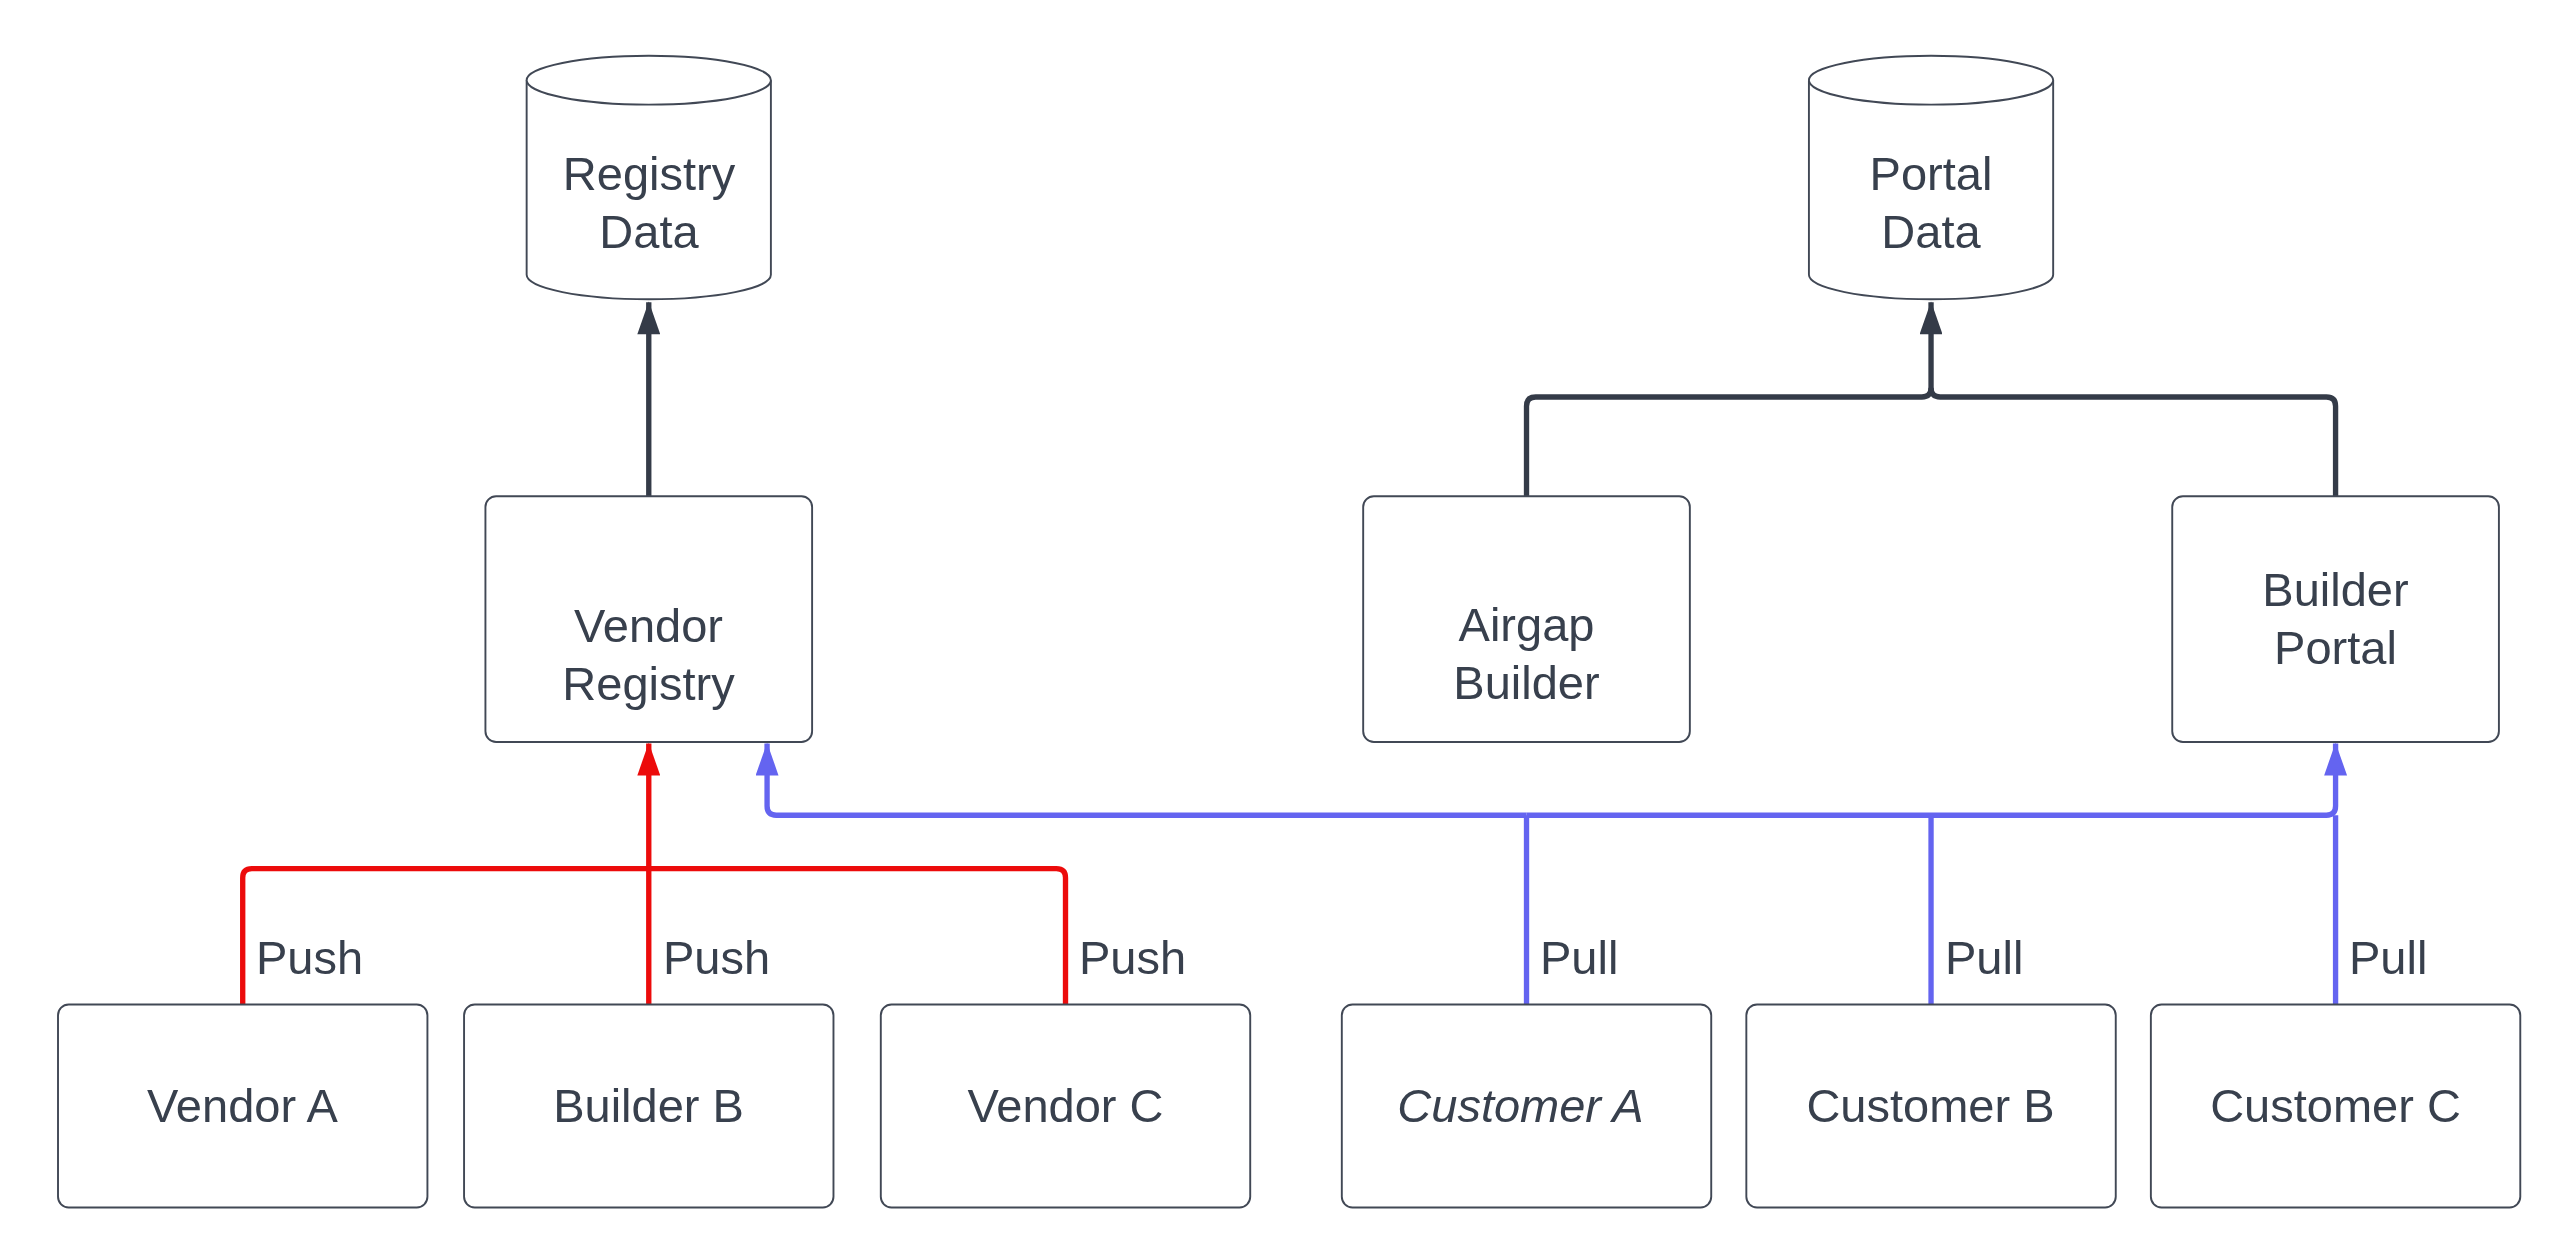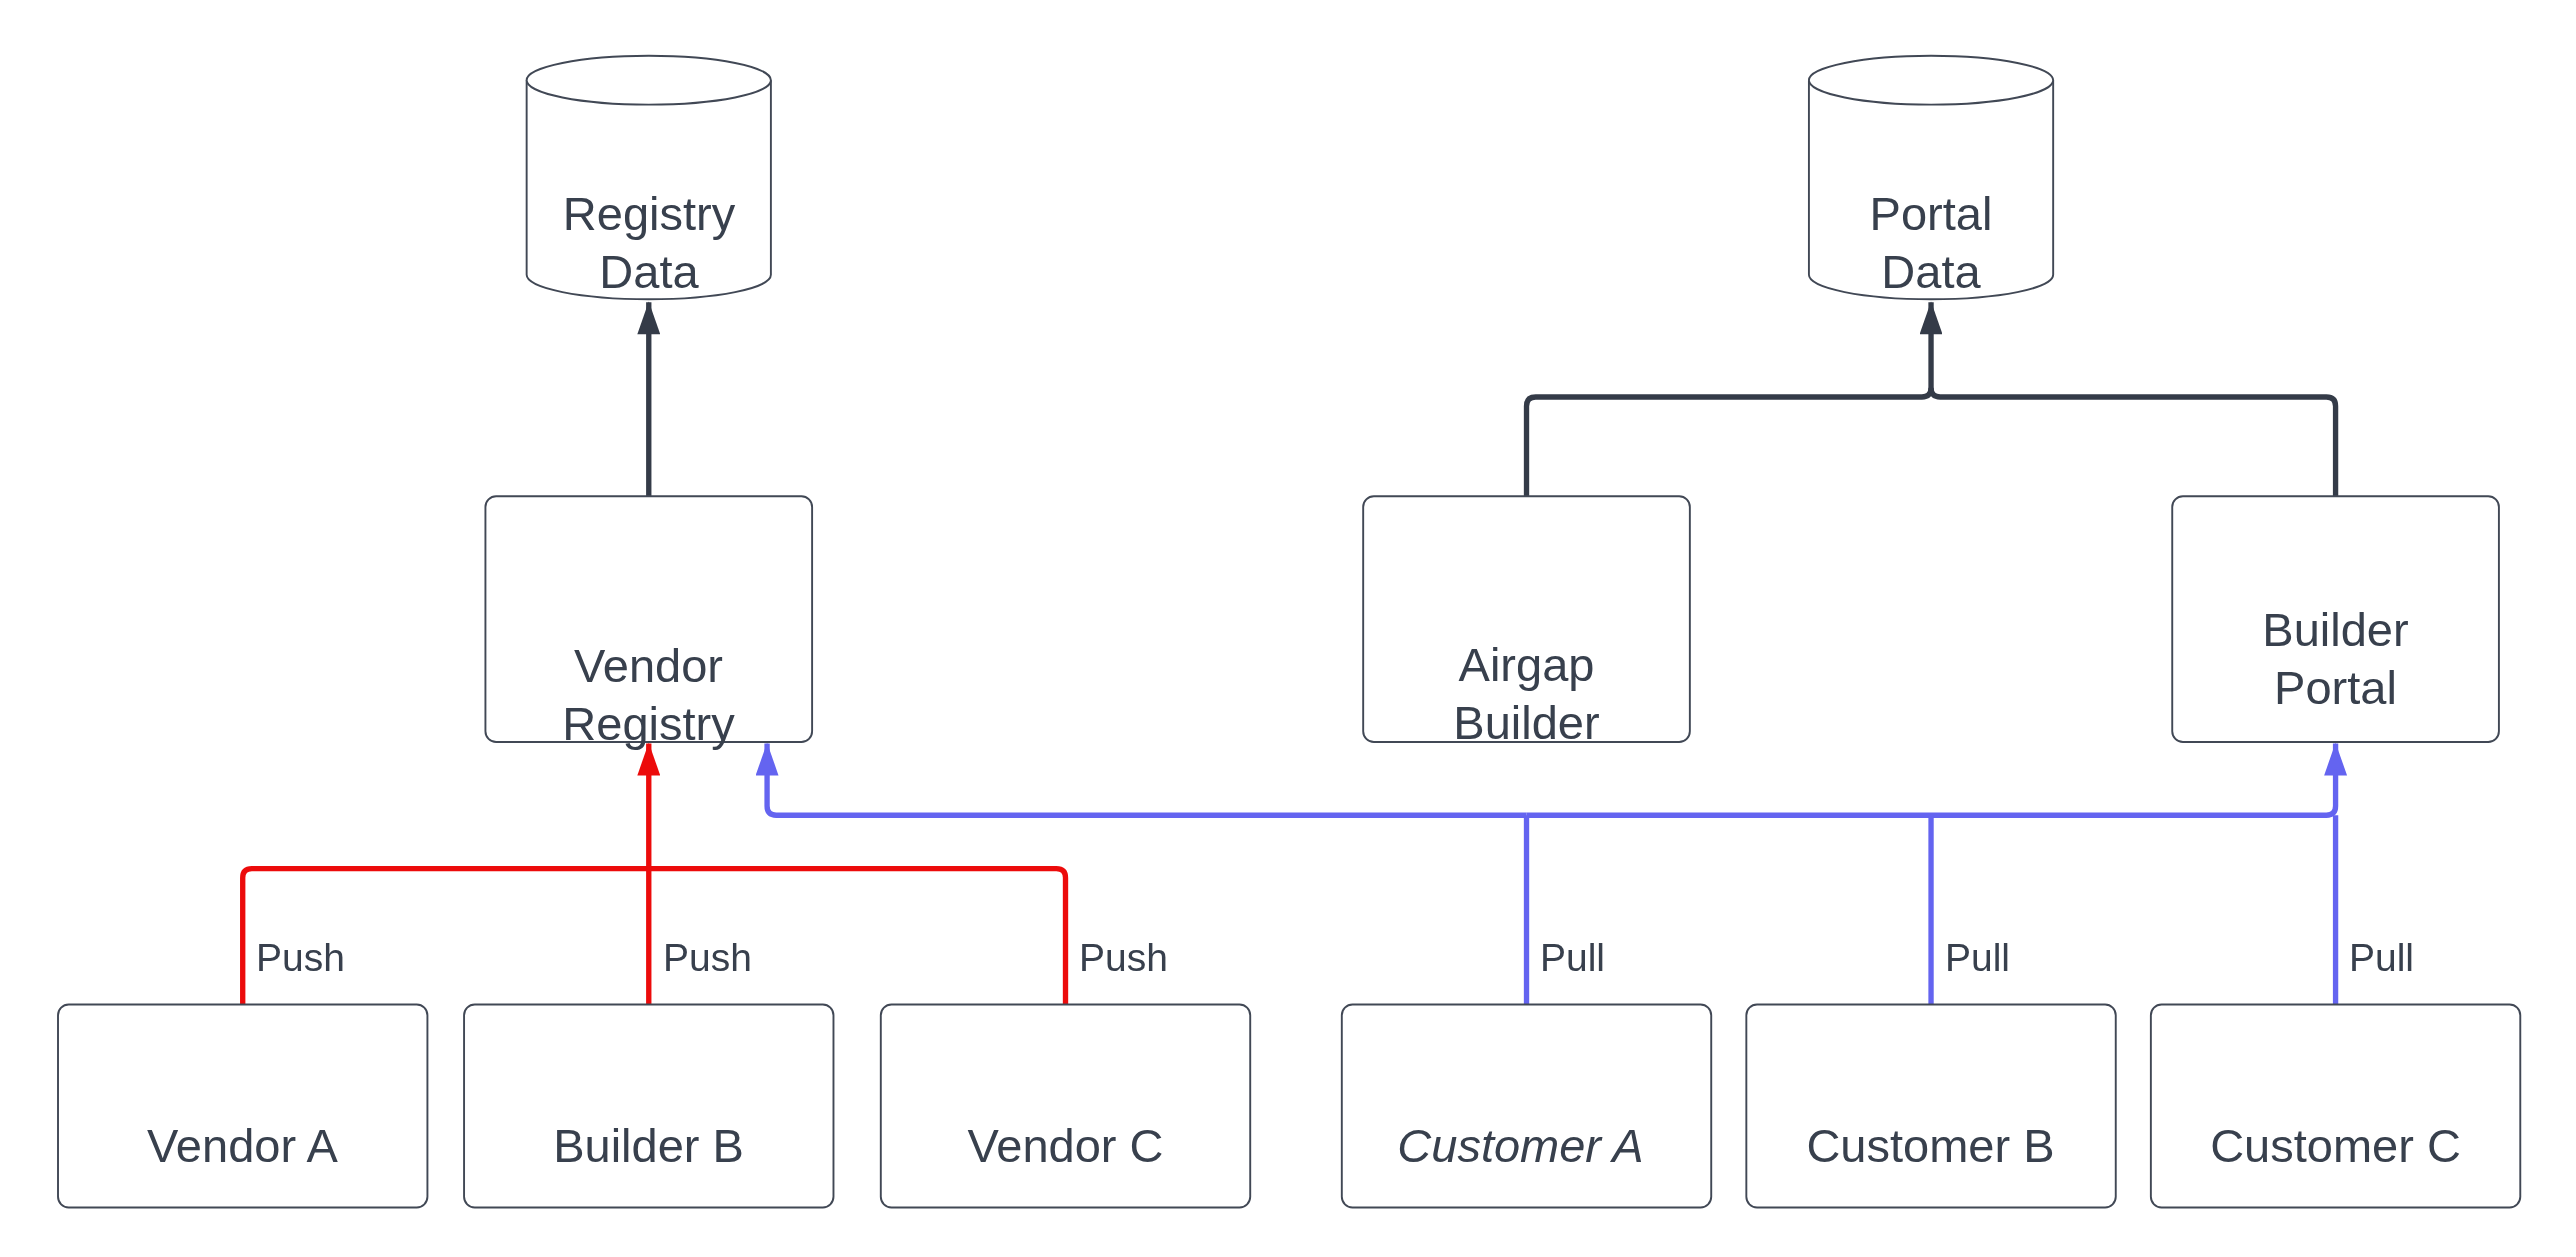--- a/index.html
+++ b/index.html
@@ -39,28 +39,27 @@
   .node-label {
     position: absolute;
     display: flex;
     align-items: center;
     justify-content: center;
     text-align: center;
     box-sizing: border-box;
     color: var(--node-text, #38404d);
     font-size: 47px;
     line-height: 58px;
-    margin-top: 40px;
   }
   .node-label.mid { padding: 0 23px; }
   .node-label.cyl { padding: 0 7.6px; }
   .edge-label {
     position: absolute;
     color: var(--node-text, #38404d);
-    font-size: 39px;
+    font-size: 47px;
     line-height: 55px;
     white-space: nowrap;
   }
 </style>
 </head>
 <body>
 
 <div class="canvas">
 
   <svg width="2576" height="1258" viewBox="0 0 3375 1648">

